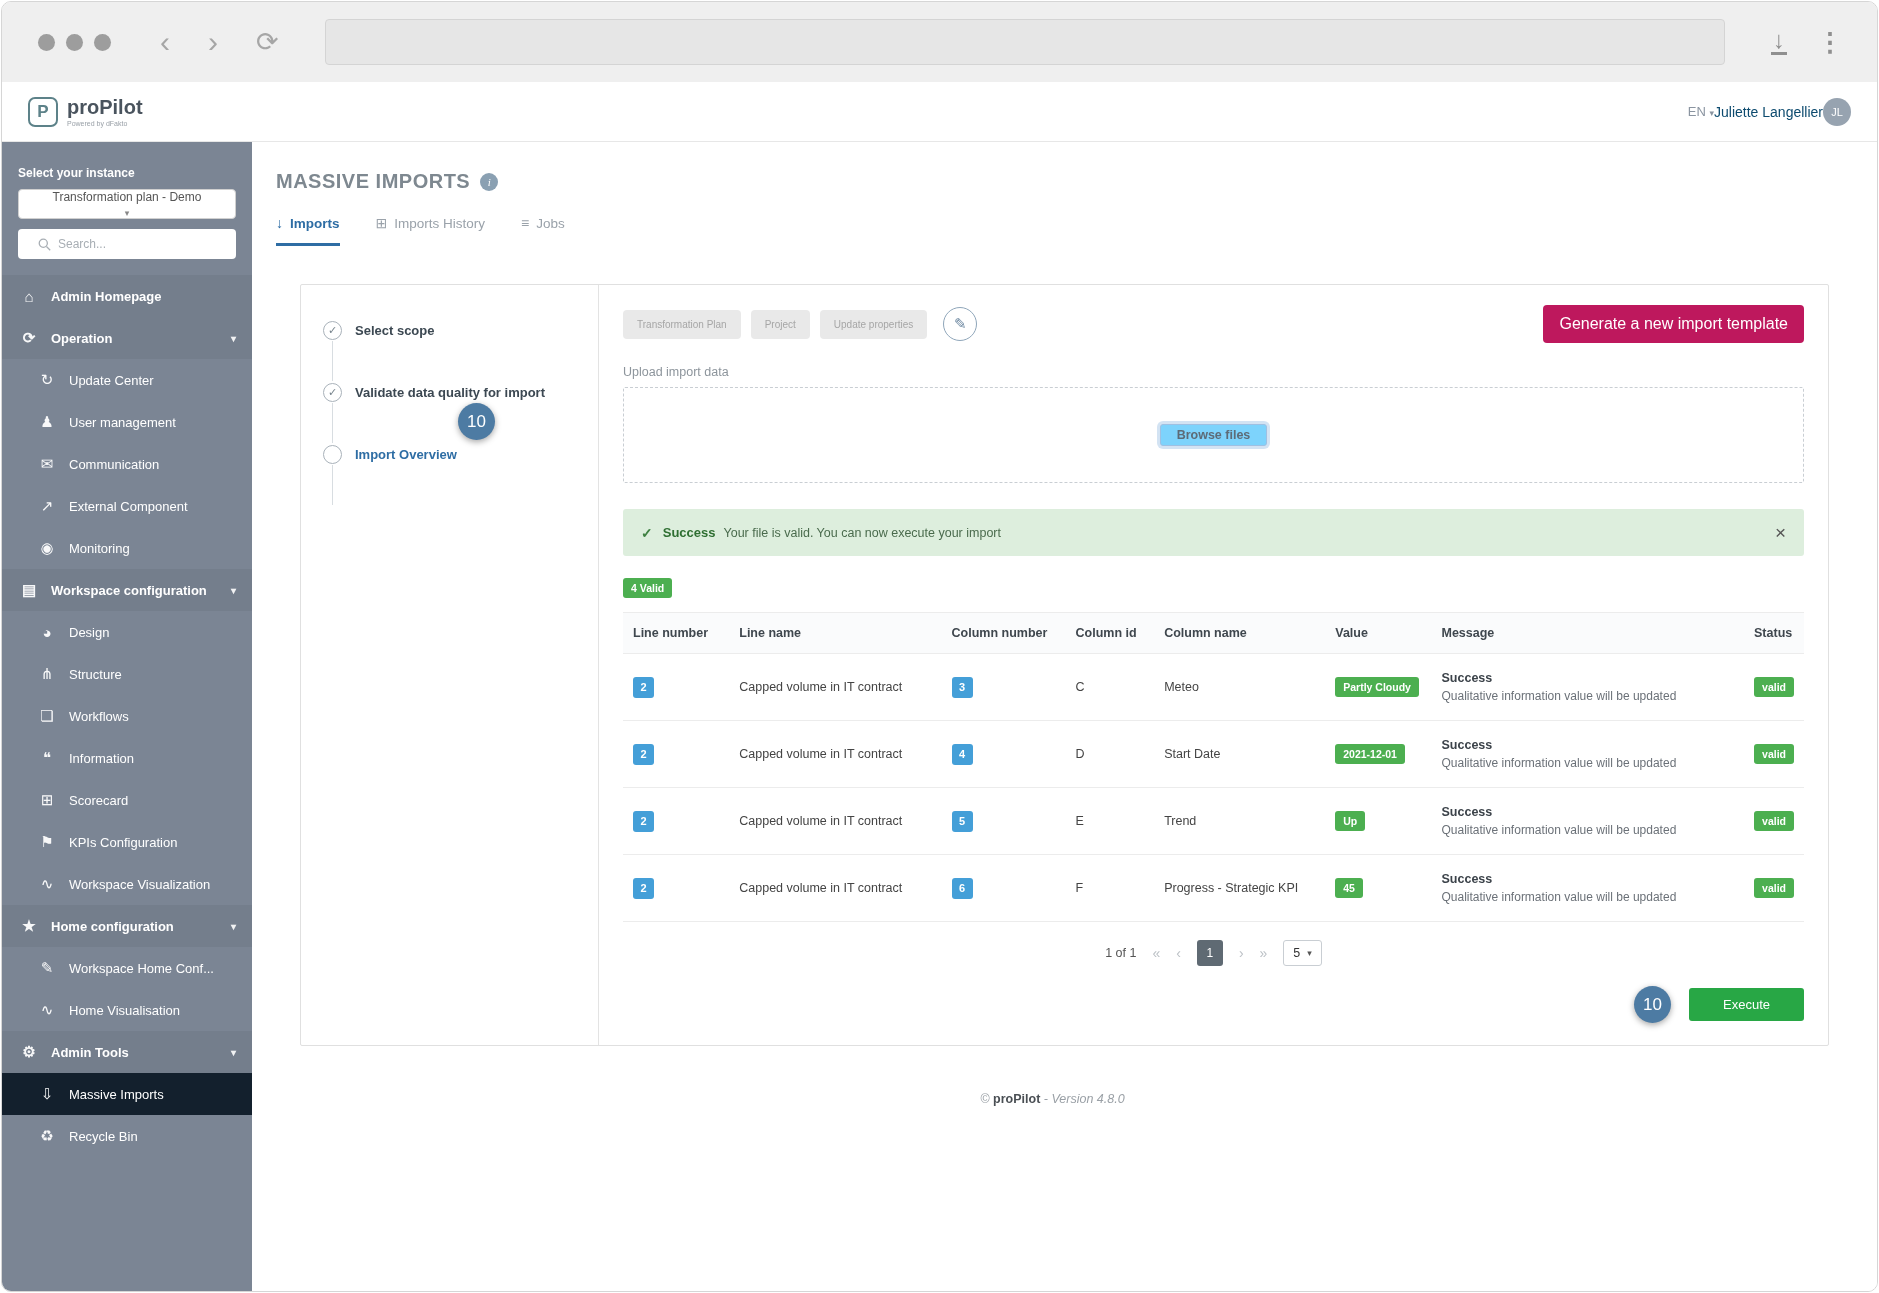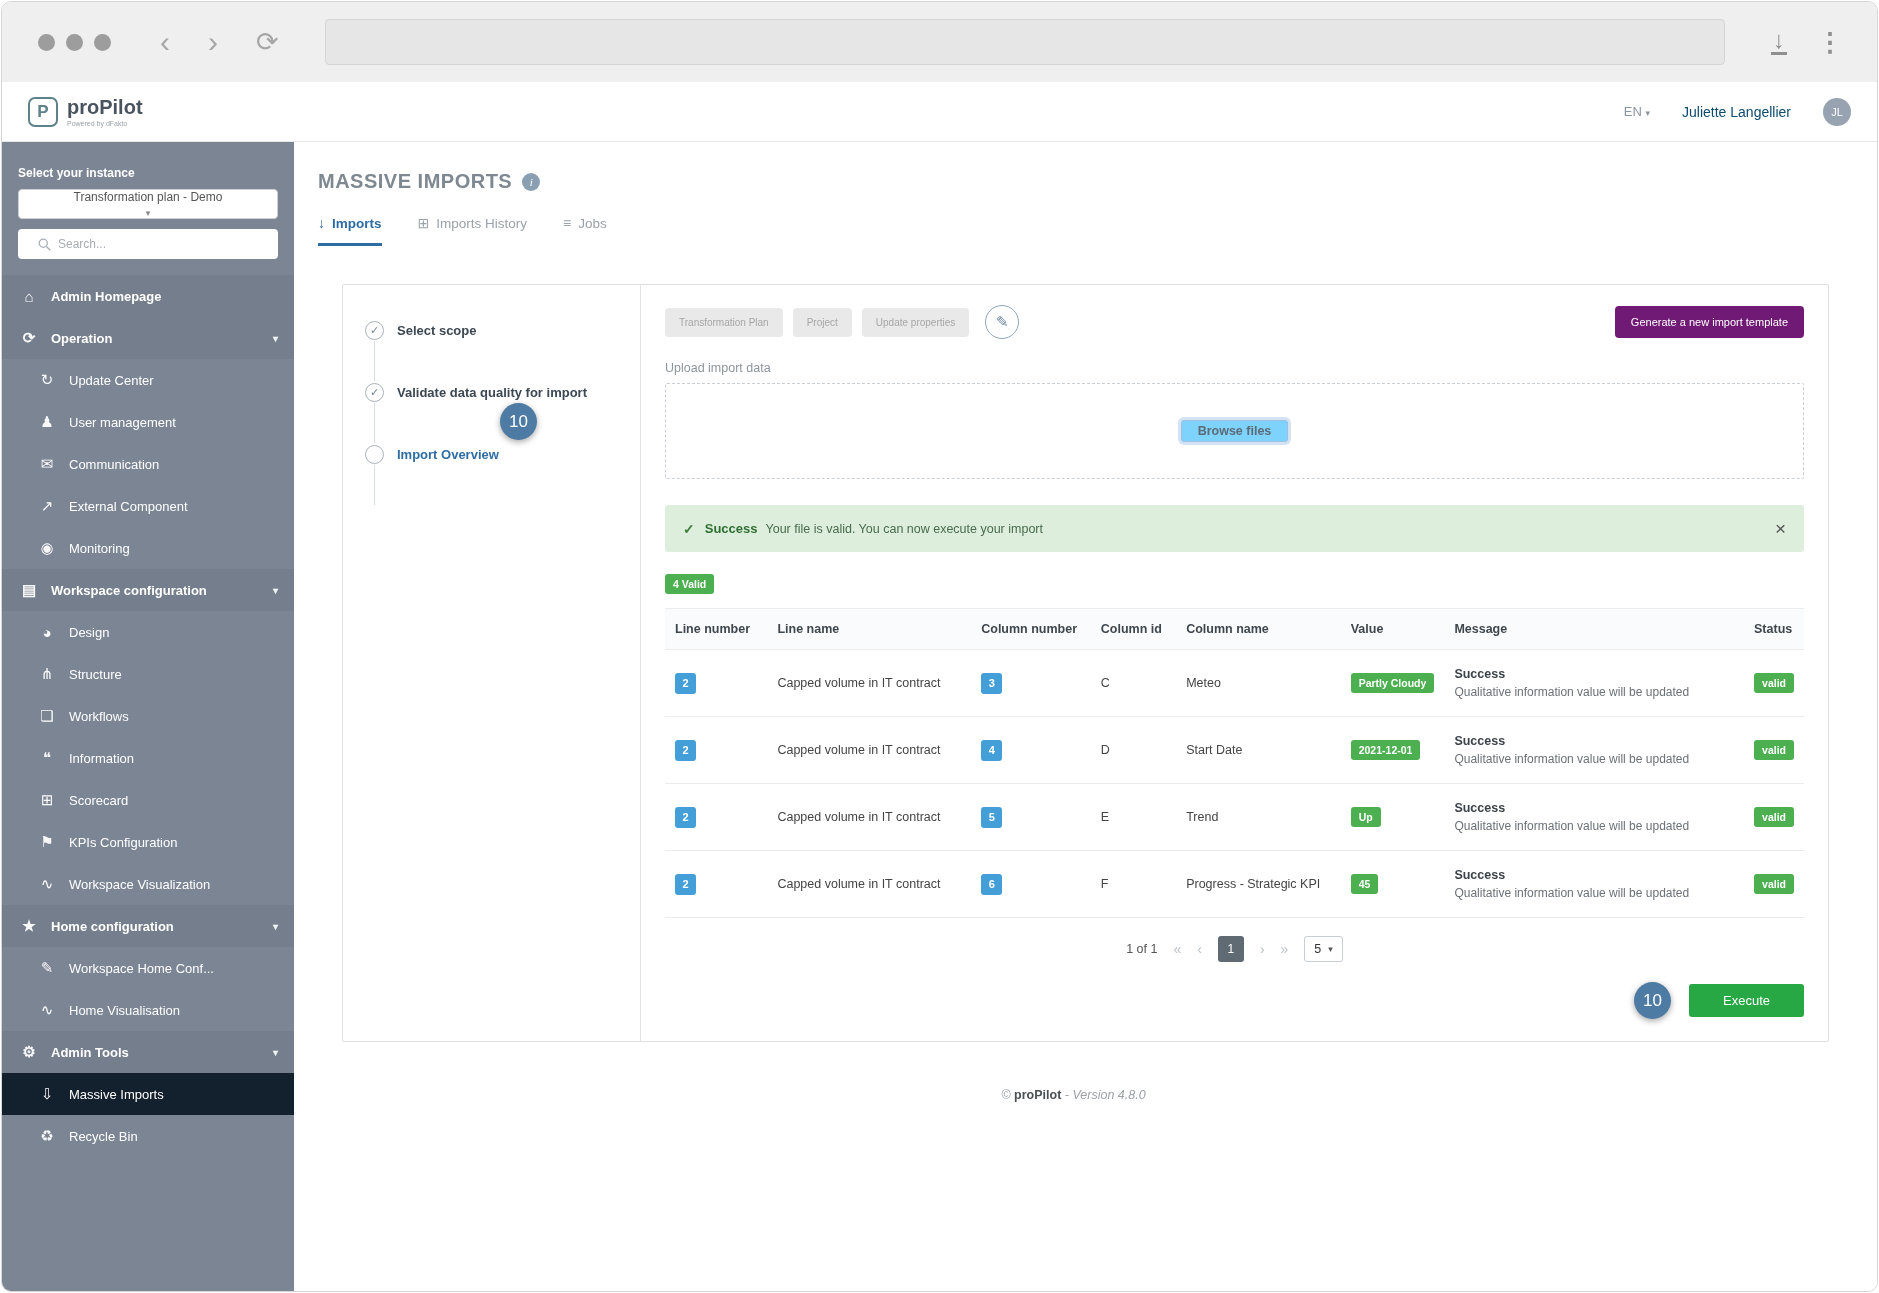--- a/index.html
+++ b/index.html
@@ -15,31 +15,31 @@
   .url-bar { flex:1; height:46px; margin:0 46px; background:#e6e6e6; border:1px solid #d4d4d4; border-radius:4px; outline:none; padding:0 14px; font-size:14px; color:#555; }
   .dl-ico { color:#8f8f8f; font-size:24px; border-bottom:3px solid #8f8f8f; line-height:0.9; padding:0 2px 1px; cursor:pointer; }
   .kebab-ico { color:#8f8f8f; font-size:26px; font-weight:bold; margin:0 34px 0 30px; cursor:pointer; }
 
   
   .app-header { height:60px; background:#fff; border-bottom:1px solid #e7e7e7; display:flex; align-items:center; padding:0 26px; }
   .logo-wrap { display:flex; align-items:center; gap:9px; }
   .logo-mark { width:30px; height:30px; border:2px solid #5d8289; border-radius:7px; color:#5d8289; font-weight:bold; font-size:17px; display:flex; align-items:center; justify-content:center; }
   .brand-name { font-size:20px; color:#4a545e; font-weight:600; line-height:1; }
   .brand-tag { font-size:7px; color:#9aa1a8; margin-top:2px; }
-  .header-right { margin-left:auto; display:flex; align-items:center; gap:32px;text-align:center; }
+  .header-right { margin-left:auto; display:flex; align-items:center; gap:0;text-align:center; }
   .lang { color:#8a94a0; font-size:13px; cursor:pointer; }
   .lang .caret { font-size:9px; }
   .user-name { color:#0c4a6e; font-size:14px; }
   .avatar { width:28px; height:28px; border-radius:50%; background:#97a3b0; color:#fff; font-size:11px; display:flex; align-items:center; justify-content:center; }
 
   
   .app-body { display:flex; height:1151px; }
 
   
-  .sidebar { width:292px; flex-shrink:0; background:#7b8594; color:#fff; padding-top:24px; overflow:hidden; }
+  .sidebar { width:250px; flex-shrink:0; background:#7b8594; color:#fff; padding-top:24px; overflow:hidden; }
   .instance-label { font-size:12px; font-weight:bold; padding:0 16px; margin-bottom:9px; }
   .instance-select { margin:0 16px 10px; background:#fff; border:1px solid #d0d0d0; border-radius:4px; height:30px; display:flex; align-items:center; justify-content:space-between; padding:0 10px; color:#555; font-size:12px; cursor:pointer;flex-direction:column; }
   .instance-select .caret { color:#888; font-size:9px; }
   .search-box { margin:0 16px 2px; background:#fff; border-radius:4px; height:30px; display:flex; align-items:center; padding:0 20px; gap:7px; }
   .search-box input { border:none; outline:none; flex:1; font-size:12px; color:#555; font-family:"Liberation Sans", sans-serif; }
   .search-box input::placeholder { color:#a8aeb4; }
   .menu { margin-top:16px; }
   .side-item { display:flex; align-items:center; height:42px; padding:0 16px; font-size:13px; cursor:pointer; }
   .side-item.top { background:rgba(0,0,0,0.05); font-weight:600; }
   .side-item.sub { padding-left:34px; font-weight:400; }
@@ -67,21 +67,21 @@
   .step-label { font-size:13px; font-weight:600; color:#3c4852; }
   .step.current .step-label { color:#2e6da4; }
   .annot-badge { width:37px; height:37px; border-radius:50%; background:#4d7ba3; color:#fff; font-size:17px; display:flex; align-items:center; justify-content:center; box-shadow:0 2px 6px rgba(0,0,0,0.35); }
   .annot-step { position:absolute; left:157px; top:118px; }
 
   
   .content { flex:1; padding:20px 24px 0; display:flex; flex-direction:column; }
   .scope-row { display:flex; align-items:center; gap:10px; }
   .pill { background:#e9e9e9; color:#a6a6a6; font-size:10px; padding:9px 14px; border-radius:4px; cursor:default; }
   .pencil-btn { width:34px; height:34px; border-radius:50%; border:1px solid #8fa6ba; background:#fff; color:#6c87a0; font-size:15px; display:flex; align-items:center; justify-content:center; margin-left:6px; cursor:pointer; }
-  .generate-btn { margin-left:auto; background:#701a75; color:#fff; font-size:11px; padding:10px 16px; border-radius:4px; border:none; cursor:pointer; font-family:"Liberation Sans", sans-serif; }
+  .generate-btn { margin-left:auto; background:#be185d; color:#fff; font-size:16px; padding:10px 16px; border-radius:4px; border:none; cursor:pointer; font-family:"Liberation Sans", sans-serif; }
   .upload-label { margin-top:22px; font-size:12.5px; color:#8d959c; }
   .dropzone { margin-top:8px; border:1px dashed #c9ced3; border-radius:2px; height:96px; display:flex; align-items:center; justify-content:center; }
   .browse-btn { background:#7dd3fc; border:1px solid #9fc0e2; box-shadow:0 0 0 3px rgba(130,175,220,0.35); border-radius:3px; color:#5d6b77; font-size:12.5px; padding:3px 16px; cursor:pointer; font-family:"Liberation Sans", sans-serif;font-weight:bold; }
   .alert-success { margin-top:26px; background:#ddeedd; border-radius:3px; padding:14px 18px; display:flex; align-items:center; }
   .alert-check { color:#3f8142; font-weight:bold; font-size:14px; margin-right:10px; }
   .alert-title { color:#2f6f32; font-weight:bold; font-size:13px; margin-right:8px; }
   .alert-msg { color:#4a6b4d; font-size:12.5px; }
   .alert-close { margin-left:auto; color:#555; font-size:19px; line-height:1; cursor:pointer; }
   .valid-count { margin-top:22px; }
   .green-badge { display:inline-block; background:#4caf50; color:#fff; font-size:10.5px; font-weight:600; padding:4px 8px; border-radius:3px; white-space:nowrap; }

